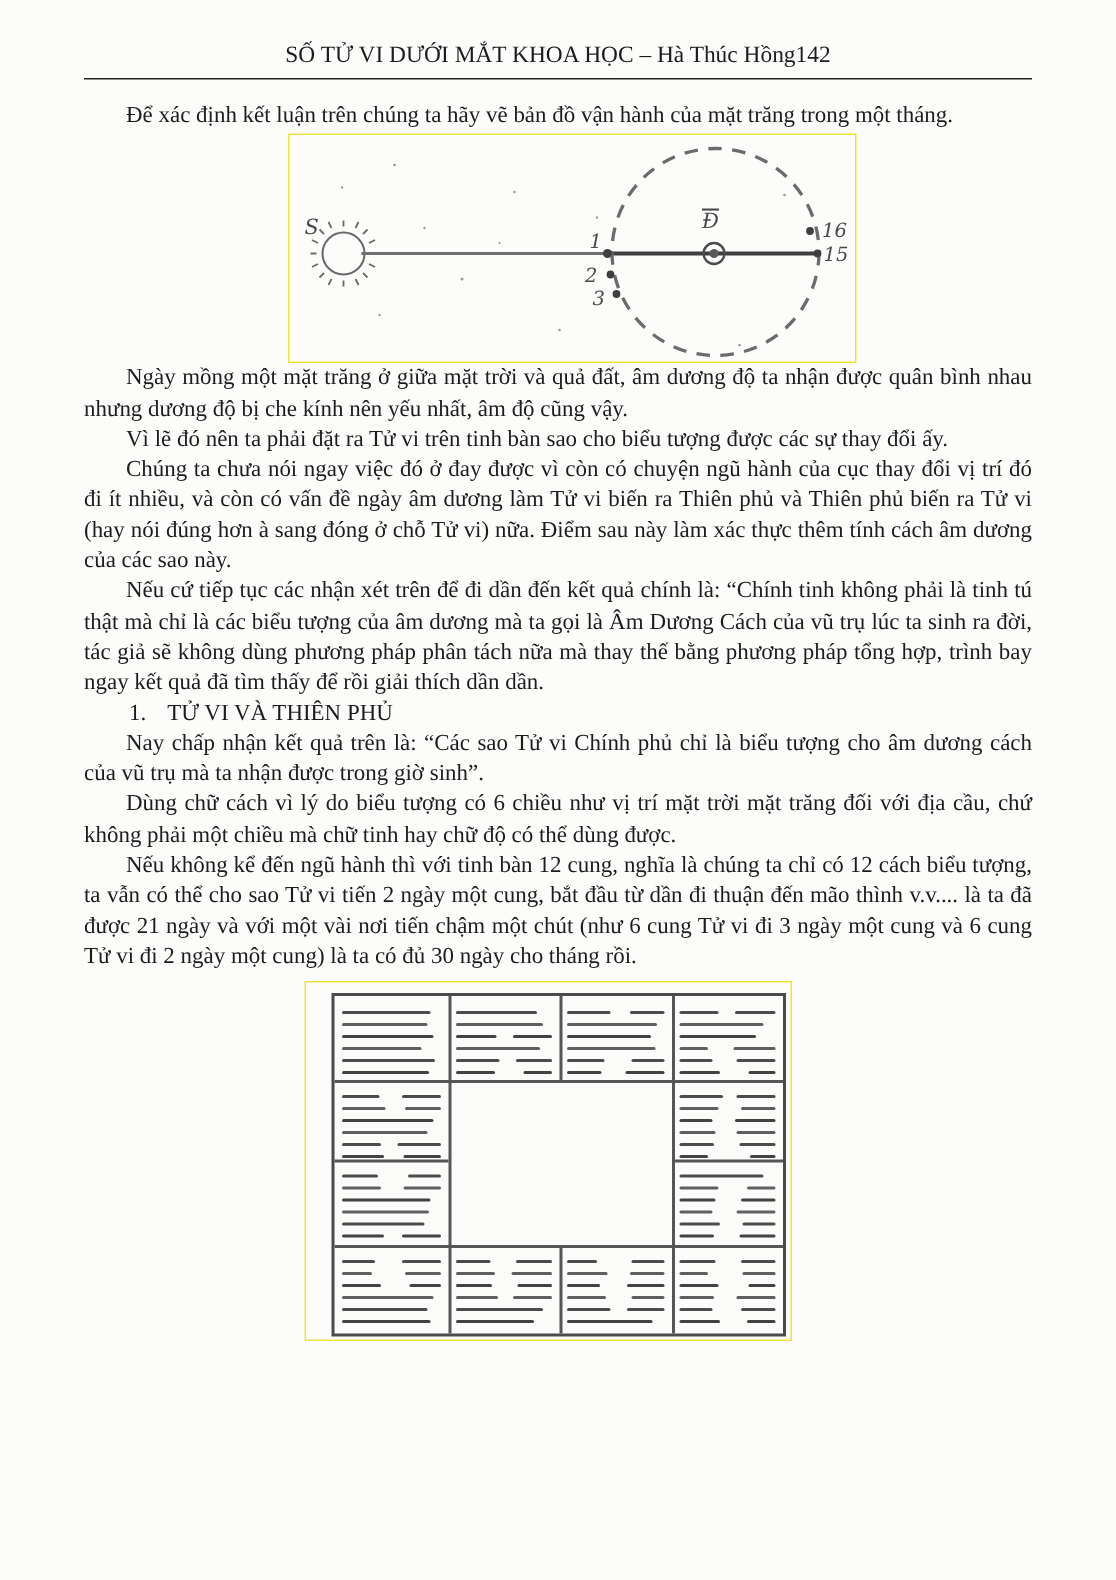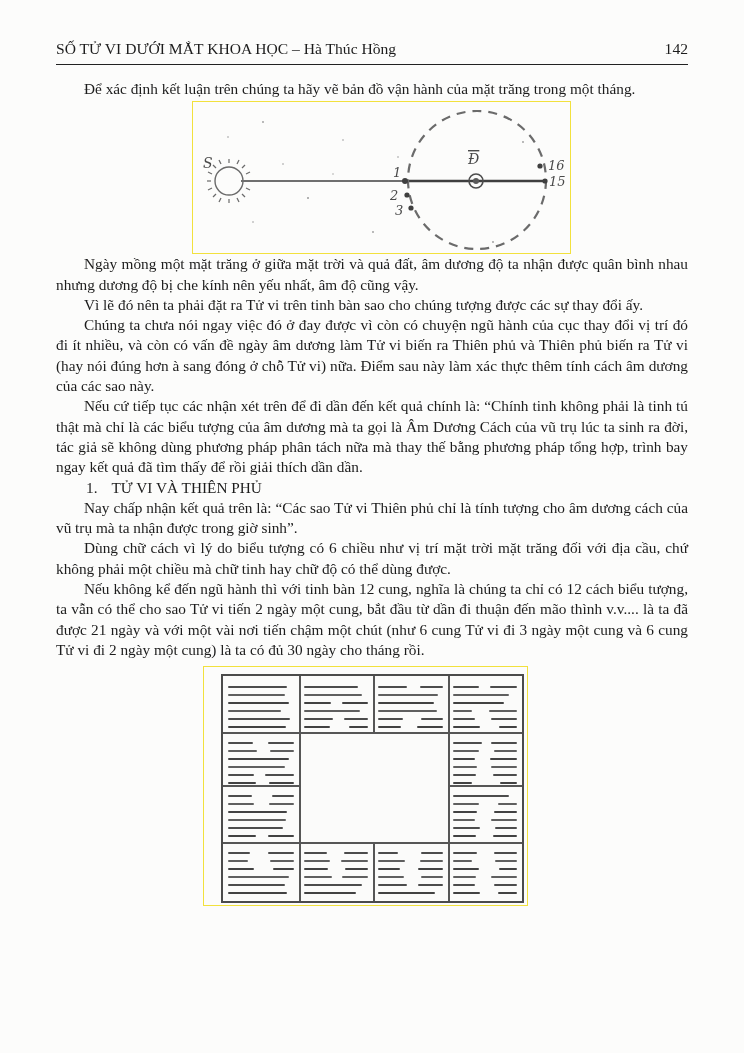--- a/index.html
+++ b/index.html
@@ -6,22 +6,22 @@
   body{
     width:744px;height:1053px;overflow:hidden;position:relative;
     background:#fcfcfb;
     font-family:"Liberation Serif","DejaVu Serif",serif;
     color:#1c1c1c;
   }
   .page{position:absolute;left:0;top:0;width:744px;height:1053px;}
   .content{padding:0 56px;}
   
   .header-row{
-    display:flex;justify-content:space-between;align-items:baseline;
-    padding-top:40px;font-size:15.6px;
+    display:flex;justify-content:center;align-items:baseline;
+    padding-top:28px;font-size:15.6px;
   }
   .header-rule{border:none;border-top:1.6px solid #222;margin:6px 0 0 0;}
   
   p.bodytext{
     margin:0;text-indent:28px;text-align:justify;
     font-size:15.3px;line-height:20.3px;
   }
   p.first{margin-top:14px;text-align:left;}
   p.heading{margin:0;font-size:15.3px;line-height:20.3px;text-indent:0;padding-left:30px;}
   p.heading .hnum{margin-right:14px;}
@@ -138,29 +138,29 @@
         </g>
         <text class="hand" x="200" y="75" font-size="13">1</text>
         <text class="hand" x="197" y="98" font-size="13">2</text>
         <text class="hand" x="202" y="113" font-size="13">3</text>
         <text class="hand" x="355" y="68" font-size="13">16</text>
         <text class="hand" x="356" y="84" font-size="13">15</text>
       </svg>
     </div>
 
     <p class="bodytext">Ngày mồng một mặt trăng ở giữa mặt trời và quả đất, âm dương độ ta nhận được quân bình nhau nhưng dương độ bị che kính nên yếu nhất, âm độ cũng vậy.</p>
-    <p class="bodytext">Vì lẽ đó nên ta phải đặt ra Tử vi trên tinh bàn sao cho chúng tượng được các sự thay đổi ấy.</p>
+    <p class="bodytext">Vì lẽ đó nên ta phải đặt ra Tử vi trên tinh bàn sao cho biểu tượng được các sự thay đổi ấy.</p>
     <p class="bodytext">Chúng ta chưa nói ngay việc đó ở đay được vì còn có chuyện ngũ hành của cục thay đổi vị trí đó đi ít nhiều, và còn có vấn đề ngày âm dương làm Tử vi biến ra Thiên phủ và Thiên phủ biến ra Tử vi (hay nói đúng hơn à sang đóng ở chỗ Tử vi) nữa. Điểm sau này làm xác thực thêm tính cách âm dương của các sao này.</p>
     <p class="bodytext">Nếu cứ tiếp tục các nhận xét trên để đi dần đến kết quả chính là: “Chính tinh không phải là tinh tú thật mà chỉ là các biểu tượng của âm dương mà ta gọi là Âm Dương Cách của vũ trụ lúc ta sinh ra đời, tác giả sẽ không dùng phương pháp phân tách nữa mà thay thế bằng phương pháp tổng hợp, trình bay ngay kết quả đã tìm thấy để rồi giải thích dần dần.</p>
 
     <p class="heading">
       <span class="hnum">1.</span><span>TỬ VI VÀ THIÊN PHỦ</span>
     </p>
 
-    <p class="bodytext">Nay chấp nhận kết quả trên là: “Các sao Tử vi Thiên phủ chỉ là tính tượng cho âm dương cách của vũ trụ mà ta nhận được trong giờ sinh”.</p>
+    <p class="bodytext">Nay chấp nhận kết quả trên là: “Các sao Tử vi Chính phủ chỉ là biểu tượng cho âm dương cách của vũ trụ mà ta nhận được trong giờ sinh”.</p>
     <p class="bodytext">Dùng chữ cách vì lý do biểu tượng có 6 chiều như vị trí mặt trời mặt trăng đối với địa cầu, chứ không phải một chiều mà chữ tinh hay chữ độ có thể dùng được.</p>
     <p class="bodytext">Nếu không kể đến ngũ hành thì với tinh bàn 12 cung, nghĩa là chúng ta chỉ có 12 cách biểu tượng, ta vẫn có thể cho sao Tử vi tiến 2 ngày một cung, bắt đầu từ dần đi thuận đến mão thình v.v.... là ta đã được 21 ngày và với một vài nơi tiến chậm một chút (như 6 cung Tử vi đi 3 ngày một cung và 6 cung Tử vi đi 2 ngày một cung) là ta có đủ 30 ngày cho tháng rồi.</p>
 
     <div class="fig2-yellow">
       <div class="fig2-grid">
 
         <div class="gline" style="left:76px;top:0;width:1.6px;height:225px;"></div>
         <div class="gline" style="left:150px;top:0;width:1.6px;height:56px;"></div>
         <div class="gline" style="left:150px;top:166px;width:1.6px;height:59px;"></div>
         <div class="gline" style="left:225px;top:0;width:1.6px;height:225px;"></div>

